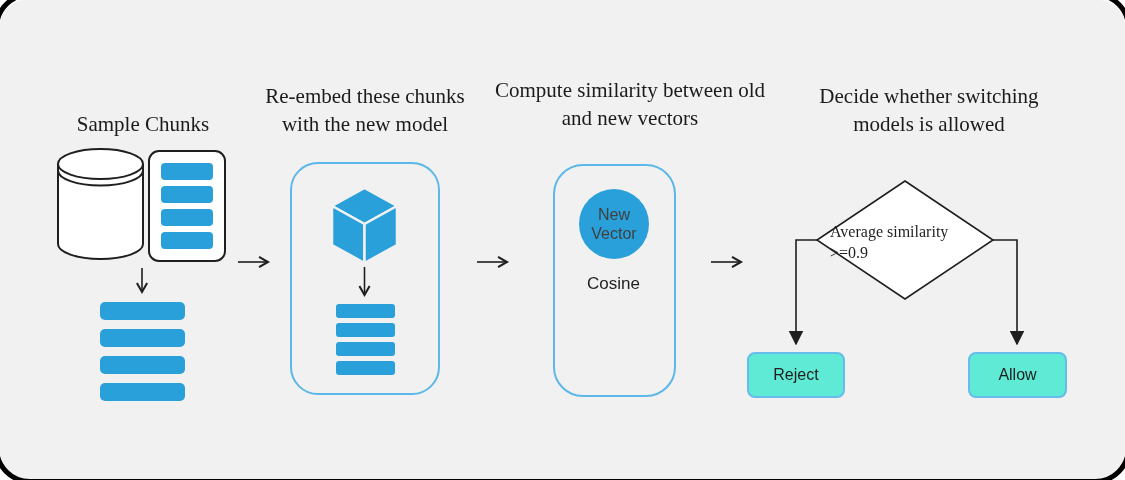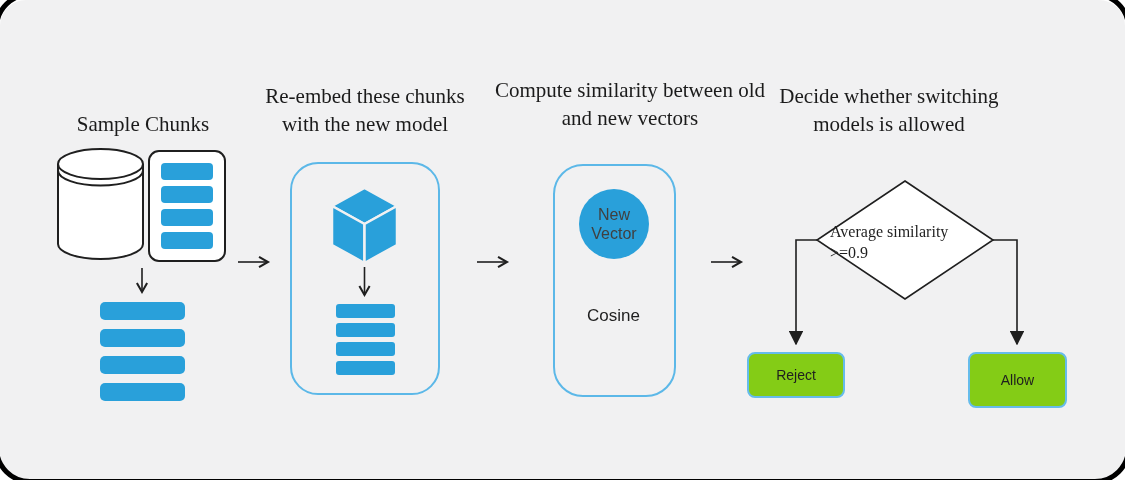--- a/index.html
+++ b/index.html
@@ -9,21 +9,21 @@
   .frame{position:absolute;left:-6px;right:-6px;top:-8px;bottom:-4px;
          border:5px solid #000;border-radius:36px;pointer-events:none;z-index:6;}
   svg.strokes{position:absolute;left:0;top:0;z-index:1;}
 
   .title{position:absolute;text-align:center;color:#1b1b1b;
          font-family:"Liberation Serif","DejaVu Serif",serif;
          font-size:21px;line-height:28px;z-index:2;}
   .t1{left:23px;top:88px;width:240px;margin-top:22px;}
   .t2{left:248px;top:82px;width:234px;}
   .t3{left:478px;top:76px;width:272px;margin-left:16px;}
-  .t4{left:760px;top:82px;width:258px;}
+  .t4{left:800px;top:82px;width:258px;}
 
   .chunk-panel{position:absolute;left:148px;top:150px;width:78px;height:112px;
                background:#fff;border:2px solid #1f1f1f;border-radius:11px;
                box-sizing:border-box;display:flex;flex-direction:column;
                align-items:center;justify-content:center;gap:6px;z-index:2;}
   .chunk-panel .bar{width:52px;height:17px;background:#29A0DA;border-radius:4px;}
 
   .big-bars{position:absolute;left:100px;top:302px;display:flex;
             flex-direction:column;gap:9px;z-index:2;}
   .big-bars .bar{width:85px;height:18px;background:#29A0DA;border-radius:5px;}
@@ -37,31 +37,31 @@
             flex-direction:column;gap:5px;z-index:3;}
   .mid-bars .bar{width:59px;height:14px;background:#29A0DA;border-radius:3px;}
 
   .vec-circle{position:absolute;width:70px;height:70px;border-radius:50%;
               background:#29A0DA;color:#404040;display:flex;align-items:center;
               justify-content:center;text-align:center;font-size:16px;
               line-height:19px;z-index:3;}
   .vc-new{left:579px;top:189px;}
   .vc-old{left:579px;top:301px;}
   .cosine{position:absolute;left:553px;top:274px;width:121px;text-align:center;
-          font-size:17px;color:#1f1f1f;z-index:3;margin-top:32px;}
+          font-size:17px;color:#1f1f1f;z-index:3;}
 
   .diamond-label{position:absolute;left:830px;top:221px;width:150px;
                  text-align:left;font-size:16px;line-height:21px;
                  color:#1f1f1f;z-index:3;font-family:Liberation Serif, serif;}
 
-  .node{position:absolute;background:#84cc16;border:2px solid #66BCEB;
+  .node{position:absolute;background:#5eead4;border:2px solid #66BCEB;
         border-radius:8px;box-sizing:border-box;display:flex;align-items:center;
-        justify-content:center;font-size:14px;color:#1f1f1f;z-index:3;}
+        justify-content:center;font-size:16px;color:#1f1f1f;z-index:3;}
   .reject{left:747px;top:352px;width:98px;height:46px;}
-  .allow{left:968px;top:352px;width:99px;height:56px;}
+  .allow{left:968px;top:352px;width:99px;height:46px;}
 </style>
 </head>
 <body>
 
 <div class="stage">
   <div class="canvas"></div>
 
   <svg class="strokes" width="1125" height="480" viewBox="0 0 1125 480">
     <defs>
       <marker id="vee" viewBox="0 0 10 10" refX="8" refY="5" markerWidth="8" markerHeight="8" orient="auto-start-reverse">

